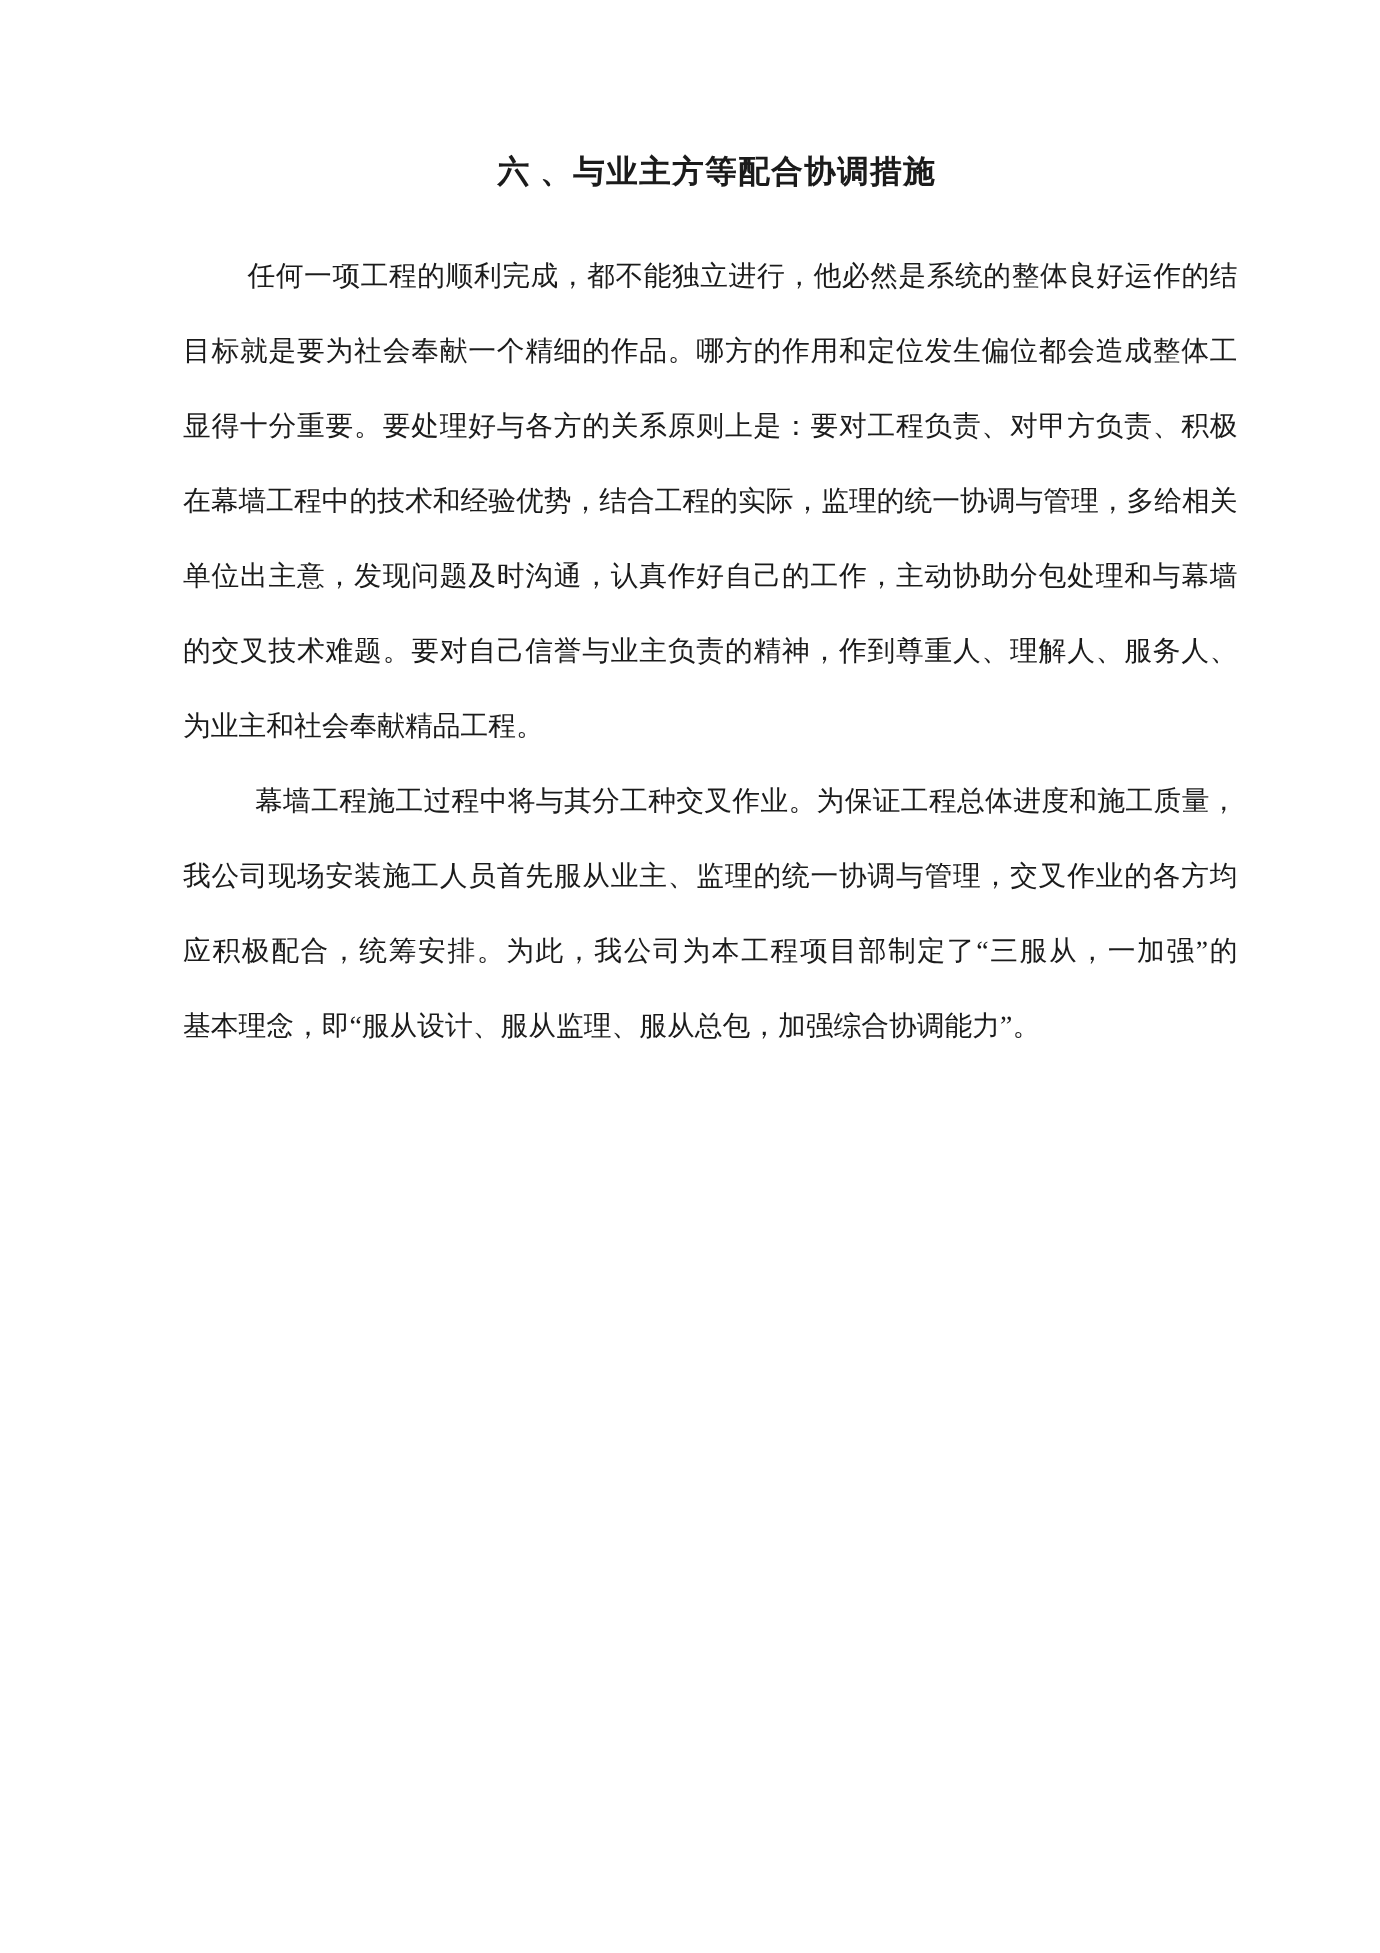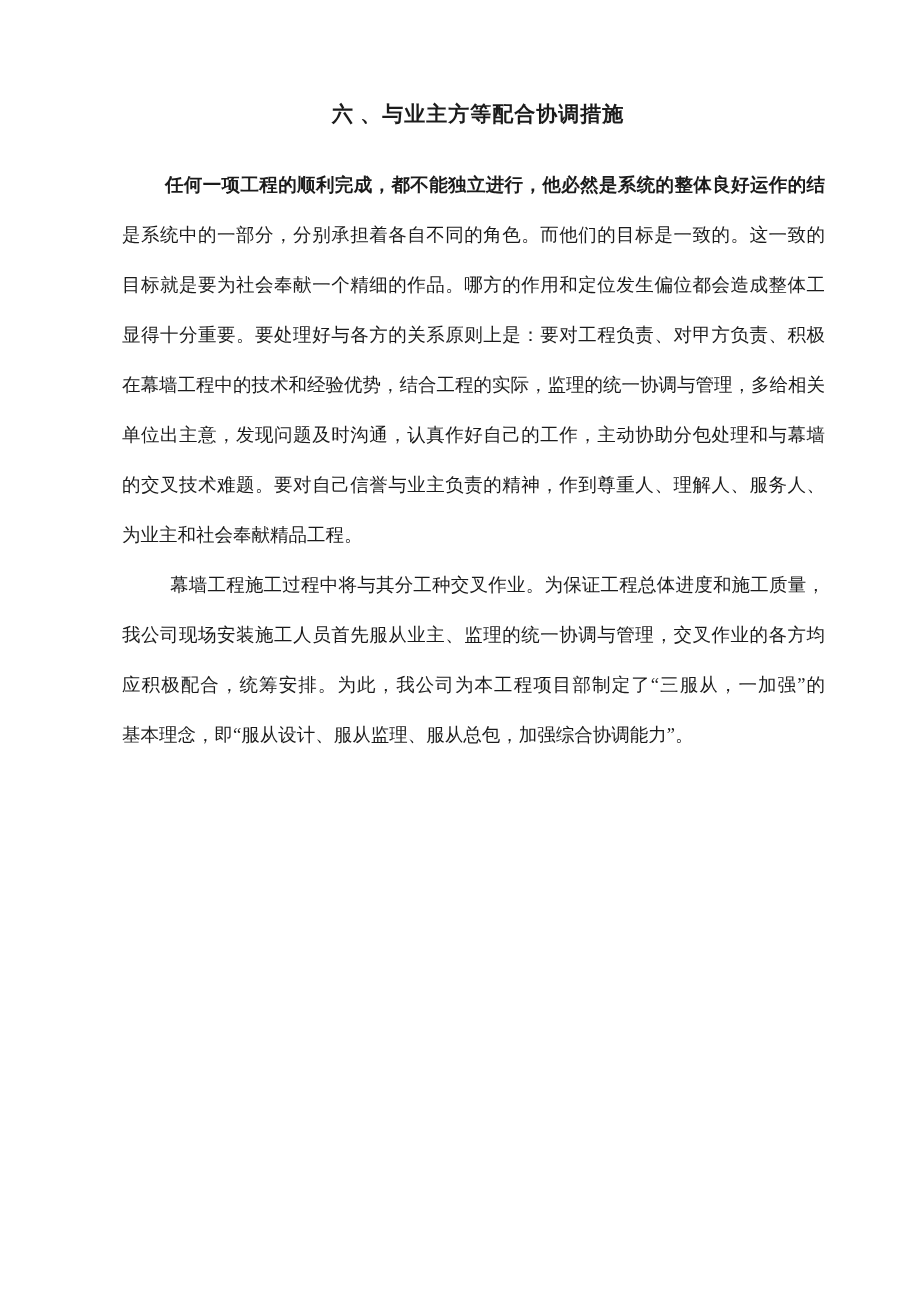--- a/index.html
+++ b/index.html
@@ -44,38 +44,36 @@
     height: 50px;
     text-align: justify;
     text-align-last: justify;
     overflow: hidden;
   }
   .line.para-end {
     text-align-last: left;
   }
   .line.indent-p1 {
     text-indent: 43px;
-    font-weight: bold;
   }
   .line.indent-p2 {
     text-indent: 48px;
   }
 </style>
 </head>
 <body>
 
 <div class="page">
 
   <div class="doc-title">六 、与业主方等配合协调措施</div>
 
   <div class="body-text">
 
     <div class="para">
       <div class="line indent-p1">任何一项工程的顺利完成，都不能独立进行，他必然是系统的整体良好运作的结</div>
-      <div class="line">是系统中的一部分，分别承担着各自不同的角色。而他们的目标是一致的。这一致的</div>
       <div class="line">目标就是要为社会奉献一个精细的作品。哪方的作用和定位发生偏位都会造成整体工</div>
       <div class="line">显得十分重要。要处理好与各方的关系原则上是：要对工程负责、对甲方负责、积极</div>
       <div class="line">在幕墙工程中的技术和经验优势，结合工程的实际，监理的统一协调与管理，多给相关</div>
       <div class="line">单位出主意，发现问题及时沟通，认真作好自己的工作，主动协助分包处理和与幕墙</div>
       <div class="line">的交叉技术难题。要对自己信誉与业主负责的精神，作到尊重人、理解人、服务人、</div>
       <div class="line para-end">为业主和社会奉献精品工程。</div>
     </div>
 
     <div class="para">
       <div class="line indent-p2">幕墙工程施工过程中将与其分工种交叉作业。为保证工程总体进度和施工质量，</div>

